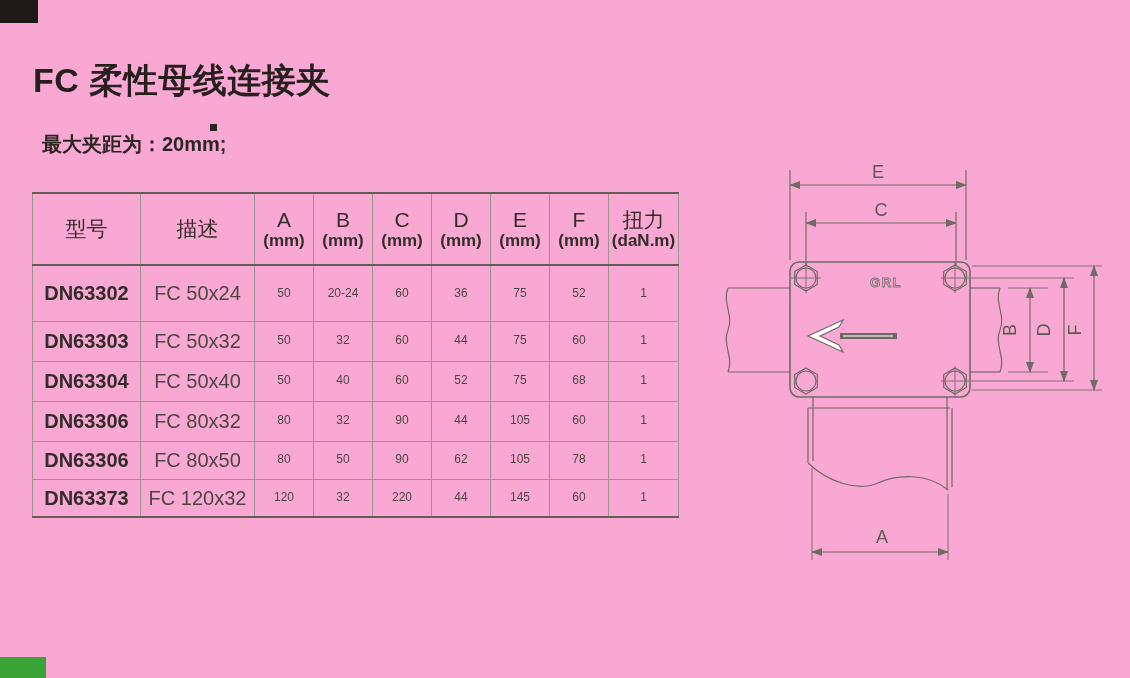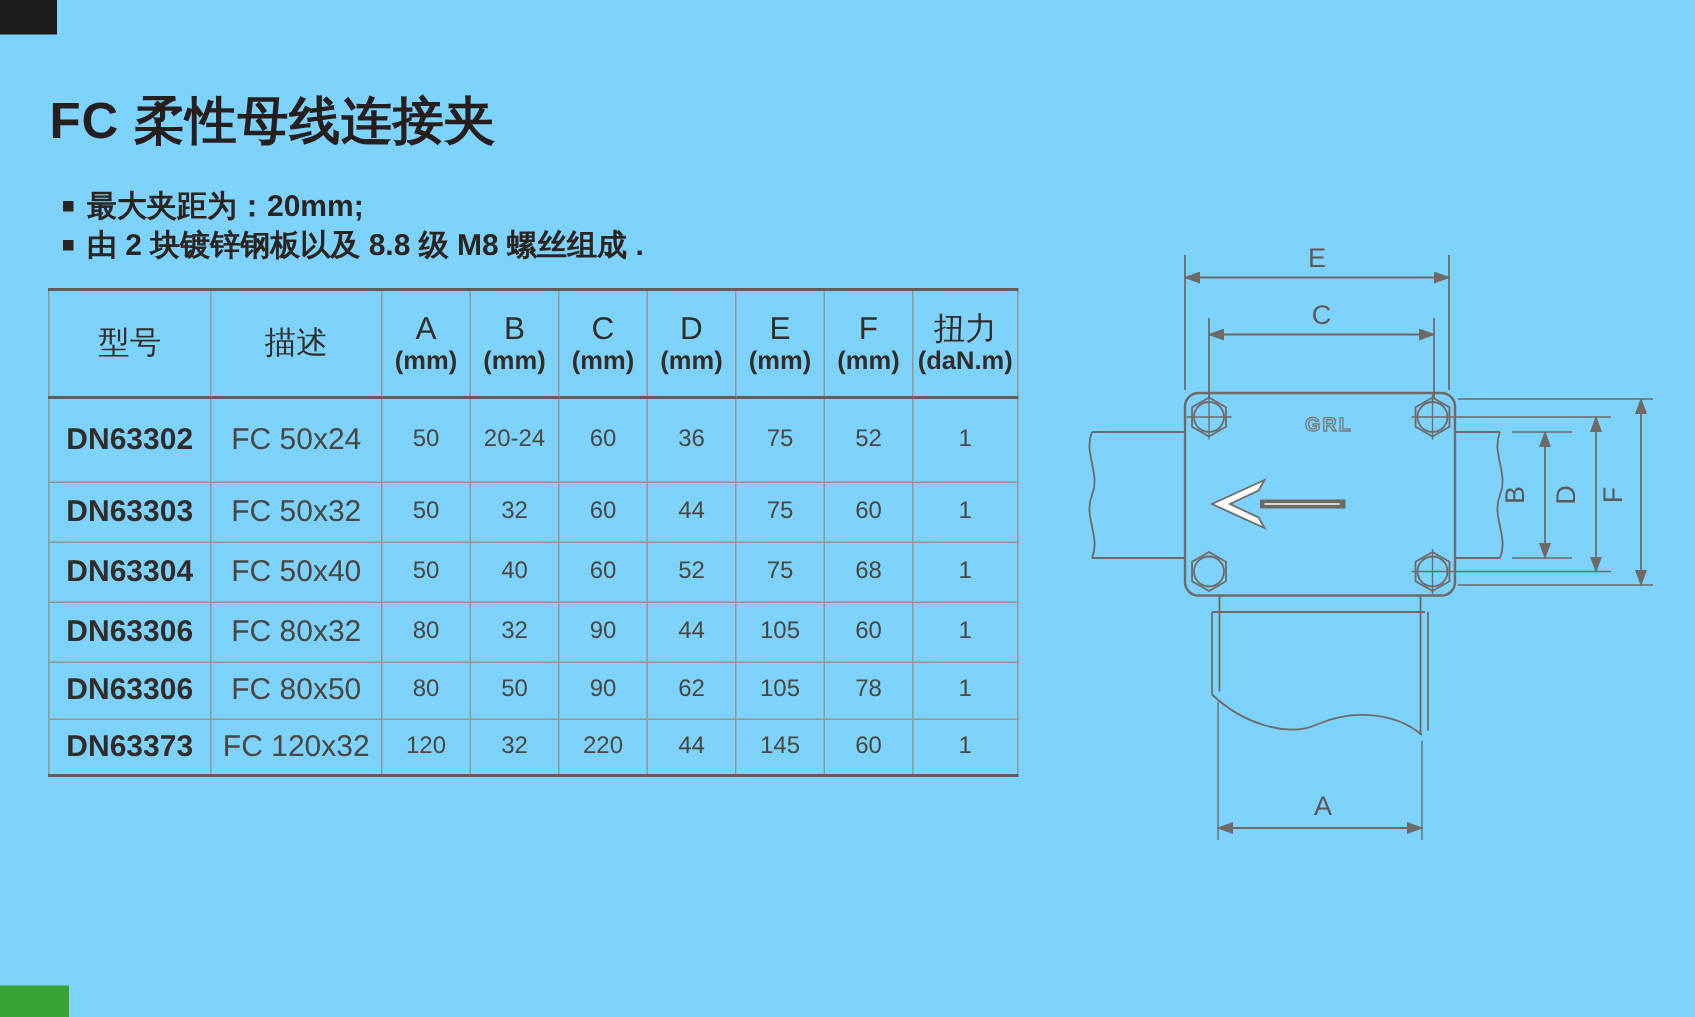--- a/index.html
+++ b/index.html
@@ -1,46 +1,46 @@
 <!DOCTYPE html>
 <html><head>
 <meta charset="utf-8">
 <style>
   * { margin:0; padding:0; box-sizing:border-box; }
   html,body { background:#ffffff; }
   .page {
-    position:relative; width:1130px; height:678px; background:#7dd3fc;
+    position:relative; width:1130px; height:678px; background:#f9a8d4;
     overflow:hidden; font-family:"Liberation Sans", sans-serif; color:#3a3430;
   }
   .corner-tab-top { position:absolute; left:0; top:0; width:38px; height:23px; background:#1d1a18; }
   .corner-tab-bottom { position:absolute; left:0; top:657px; width:46px; height:21px; background:#3aa335; }
 
   .title {
     position:absolute; left:33px; top:58px; font-size:34px; font-weight:800;
     color:#261f1d; letter-spacing:0.5px; white-space:nowrap;
   }
   .bullets { position:absolute; left:42px; top:124px; font-size:20px; font-weight:600; color:#2b2522; }
-  .bullet-line { display:flex; align-items:center; height:26px; white-space:nowrap; }
+  .bullet-line { display:flex; align-items:flex-end; height:26px; white-space:nowrap;flex-direction:column; }
   .bullet-sq { display:inline-block; width:7px; height:7px; background:#2b2522; margin-right:9px; flex:0 0 auto; }
 
   table.spec {
     position:absolute; left:32px; top:192px; width:646px;
     border-collapse:collapse; table-layout:fixed;
     border:1px solid #8b8581; border-top:2px solid #635c57; border-bottom:2px solid #635c57;
   }
   table.spec th, table.spec td {
     border:1px solid #9a948f; text-align:center; vertical-align:middle;
     padding:1px 2px; line-height:1.12; overflow:hidden;
   }
   table.spec thead th { border-bottom:2px solid #635c57; }
   .h-main { font-size:21px; font-weight:400; color:#332d29; }
   .h-sub  { font-size:17px; font-weight:700; color:#332d29; }
   td.model { font-size:20px; font-weight:700; color:#332d29; }
   td.desc  { font-size:20px; font-weight:400; color:#4c4641;margin-top:29px; }
-  td.num   { font-size:16px; font-weight:400; color:#4c4641; }
+  td.num   { font-size:12px; font-weight:400; color:#4c4641; }
 
   .diagram-wrap { position:absolute; left:700px; top:150px; width:430px; height:428px; }
   svg text.dim { font-family:"Liberation Sans", sans-serif; font-size:18px; fill:#5d5855; }
   svg text.brand {
     font-family:"Liberation Sans", sans-serif; font-size:13px; font-weight:800;
     letter-spacing:1.5px; fill:none; stroke:#7d7874; stroke-width:0.9px;
   }
 </style>
 </head>
 <body>
@@ -49,24 +49,20 @@
 
   <div class="corner-tab-top"></div>
   <div class="corner-tab-bottom"></div>
 
   <div class="title">FC 柔性母线连接夹</div>
 
   <div class="bullets">
     <div class="bullet-line">
       <span class="bullet-sq"></span>
       <span>最大夹距为：20mm;</span>
-    </div>
-    <div class="bullet-line">
-      <span class="bullet-sq"></span>
-      <span>由 2 块镀锌钢板以及 8.8 级 M8 螺丝组成 .</span>
     </div>
   </div>
 
   <table class="spec">
     <colgroup>
       <col style="width:108px">
         <col style="width:114px">
       <col style="width:59px">
         <col style="width:59px">
         <col style="width:59px">

